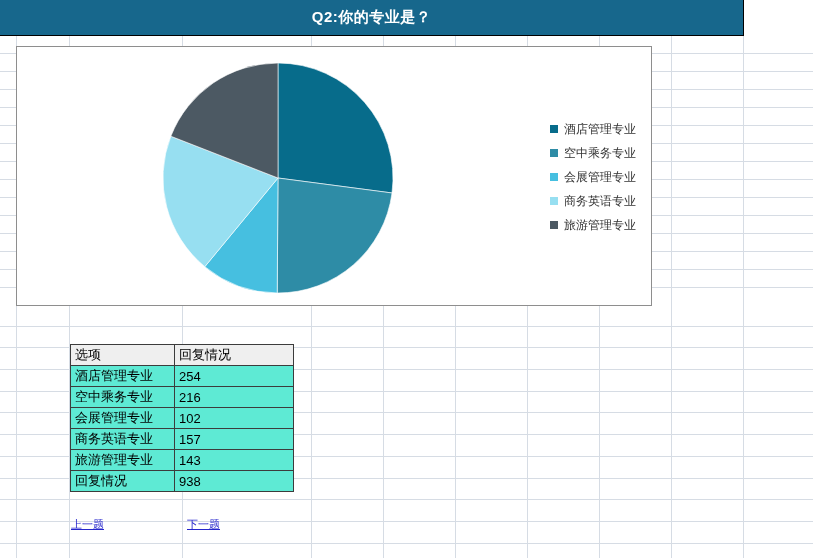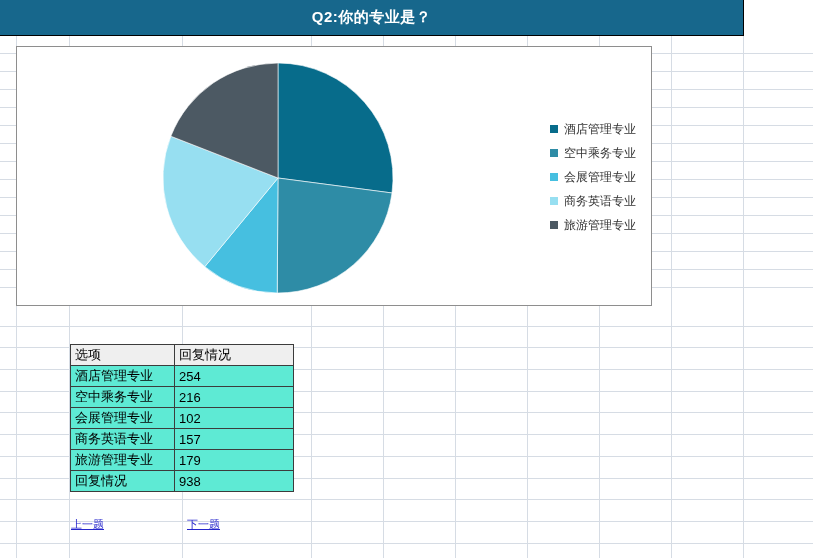--- a/index.html
+++ b/index.html
@@ -139,21 +139,21 @@
         <tr>
           <td>会展管理专业</td>
           <td class="num">102</td>
         </tr>
         <tr>
           <td>商务英语专业</td>
           <td class="num">157</td>
         </tr>
         <tr>
           <td>旅游管理专业</td>
-          <td class="num">179</td>
+          <td class="num">143</td>
         </tr>
         <tr>
           <td>回复情况</td>
           <td class="num">938</td>
         </tr>
       </tbody>
   </table>
 
   <a class="nav-link nav-prev" id="prev-link" style="color: rgb(38, 38, 204);">上一题</a>
   <a class="nav-link nav-next" id="next-link" style="color: rgb(38, 38, 204);">下一题</a>

